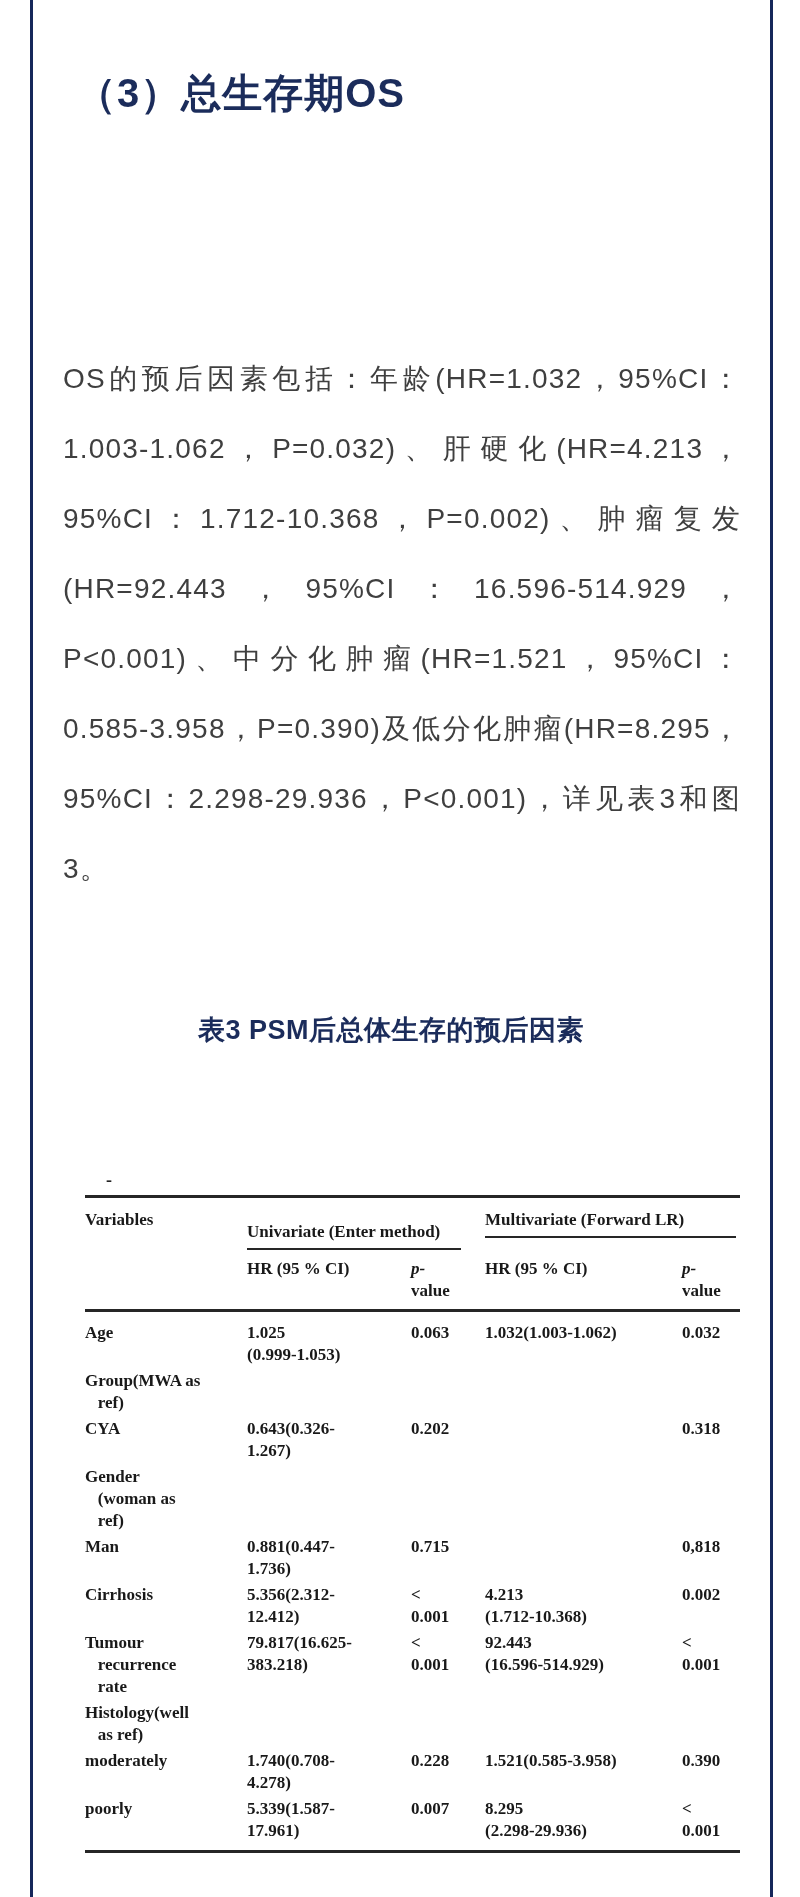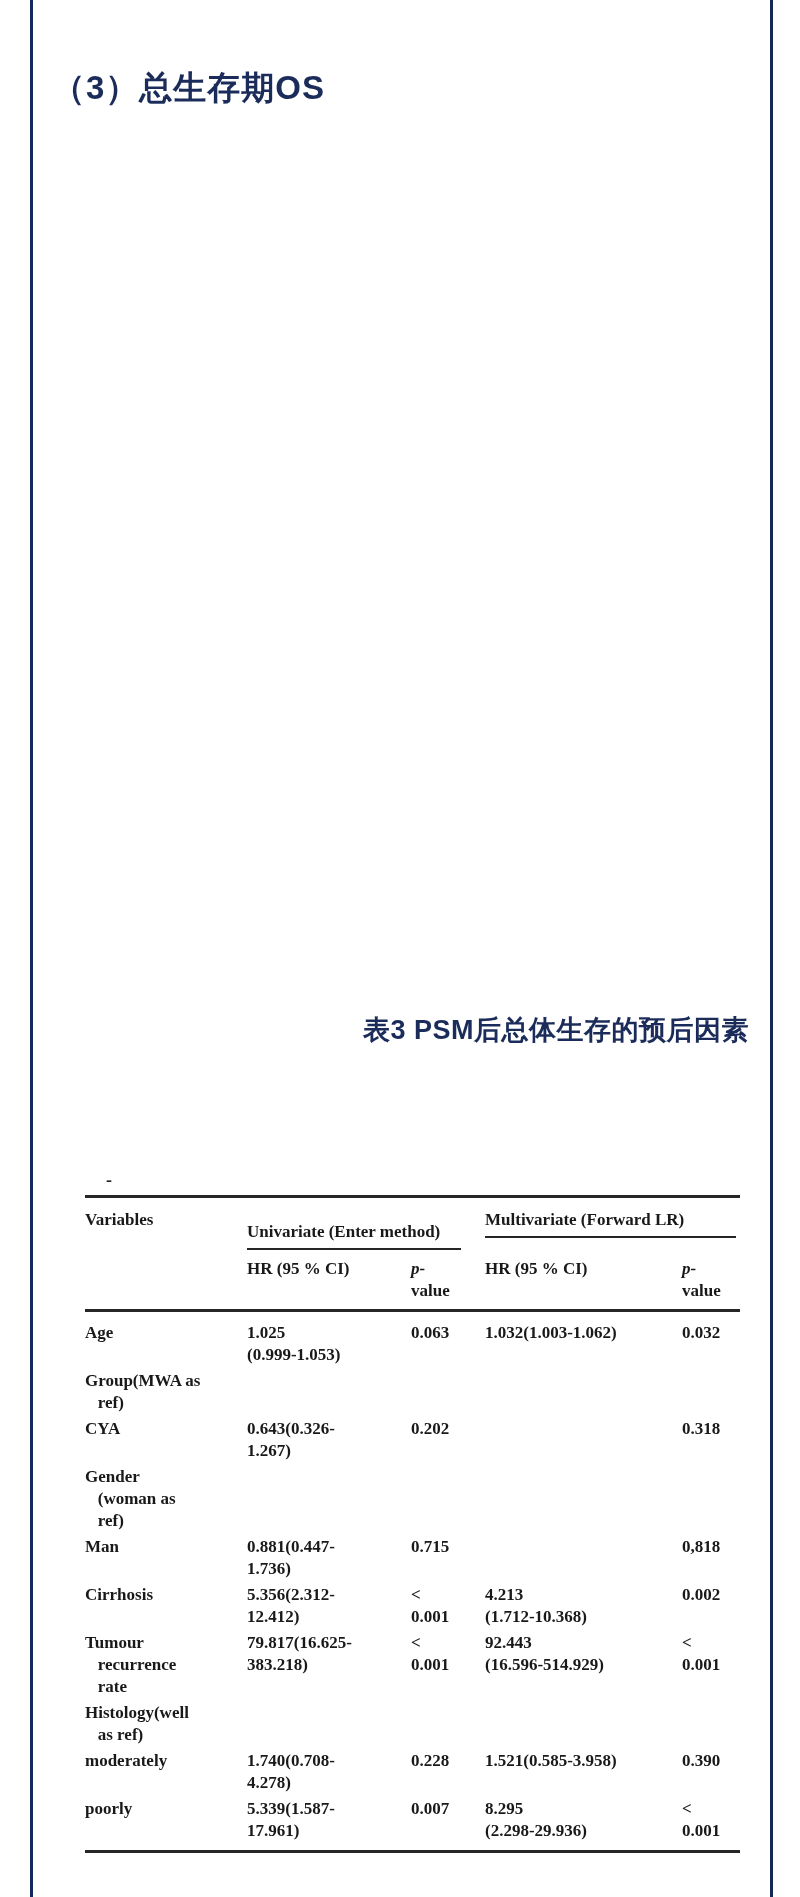--- a/index.html
+++ b/index.html
@@ -2,29 +2,29 @@
 <html><head>
 <meta charset="utf-8">
 <style>
   html,body{margin:0;padding:0;background:#ffffff;}
   .page{position:relative;width:800px;height:1897px;background:#ffffff;overflow:hidden;
         font-family:"Liberation Sans",sans-serif;}
   .edge{position:absolute;top:0;width:3px;height:100%;background:#16275a;}
   .edge-left{left:30px;}
   .edge-right{left:770px;}
 
-  .heading{position:absolute;left:52px;top:66px;font-size:33px;font-weight:bold;
+  .heading{position:absolute;left:76px;top:66px;font-size:40px;font-weight:bold;
            color:#1b2c5b;letter-spacing:1px;}
 
   .para{position:absolute;left:63px;width:678px;font-size:28px;line-height:70px;
         color:#3f3f3f;text-align:justify;text-justify:inter-character;letter-spacing:1.2px;}
   .para-1{top:128px;}
   .para-2{top:344px;}
 
-  .caption{position:absolute;left:33px;top:1012px;width:716px;text-align:right;
+  .caption{position:absolute;left:33px;top:1012px;width:716px;text-align:center;
            font-size:27px;font-weight:bold;color:#1b2c5b;letter-spacing:0.5px;}
 
   .stray-mark{position:absolute;left:106px;top:1170px;font-family:"Liberation Serif",serif;
               font-weight:bold;font-size:18px;color:#222;}
 
   .scan-table{position:absolute;left:85px;top:1195px;width:655px;border-collapse:collapse;
               table-layout:fixed;font-family:"Liberation Serif",serif;font-weight:bold;
               color:#191919;font-size:17px;line-height:22px;filter:blur(0.3px);}
   .scan-table th,.scan-table td{text-align:left;vertical-align:top;padding:0;}
   .rule-top{border-top:3px solid #262626;}
@@ -43,20 +43,21 @@
 </style>
 </head>
 <body>
 
 <div class="page">
   <div class="edge edge-left"></div>
   <div class="edge edge-right"></div>
 
   <div class="heading">（3）总生存期OS</div>
 
+  <div class="para para-2">OS的预后因素包括：年龄(HR=1.032，95%CI：1.003-1.062，P=0.032)、肝硬化(HR=4.213，95%CI：1.712-10.368，P=0.002)、肿瘤复发(HR=92.443，95%CI：16.596-514.929，P&lt;0.001)、中分化肿瘤(HR=1.521，95%CI：0.585-3.958，P=0.390)及低分化肿瘤(HR=8.295，95%CI：2.298-29.936，P&lt;0.001)，详见表3和图3。</div>
 
   <div class="caption">表3 PSM后总体生存的预后因素</div>
 
   <div class="stray-mark">-</div>
 
   <table class="scan-table">
     <colgroup>
       <col style="width:162px">
         <col style="width:164px">
         <col style="width:74px">

